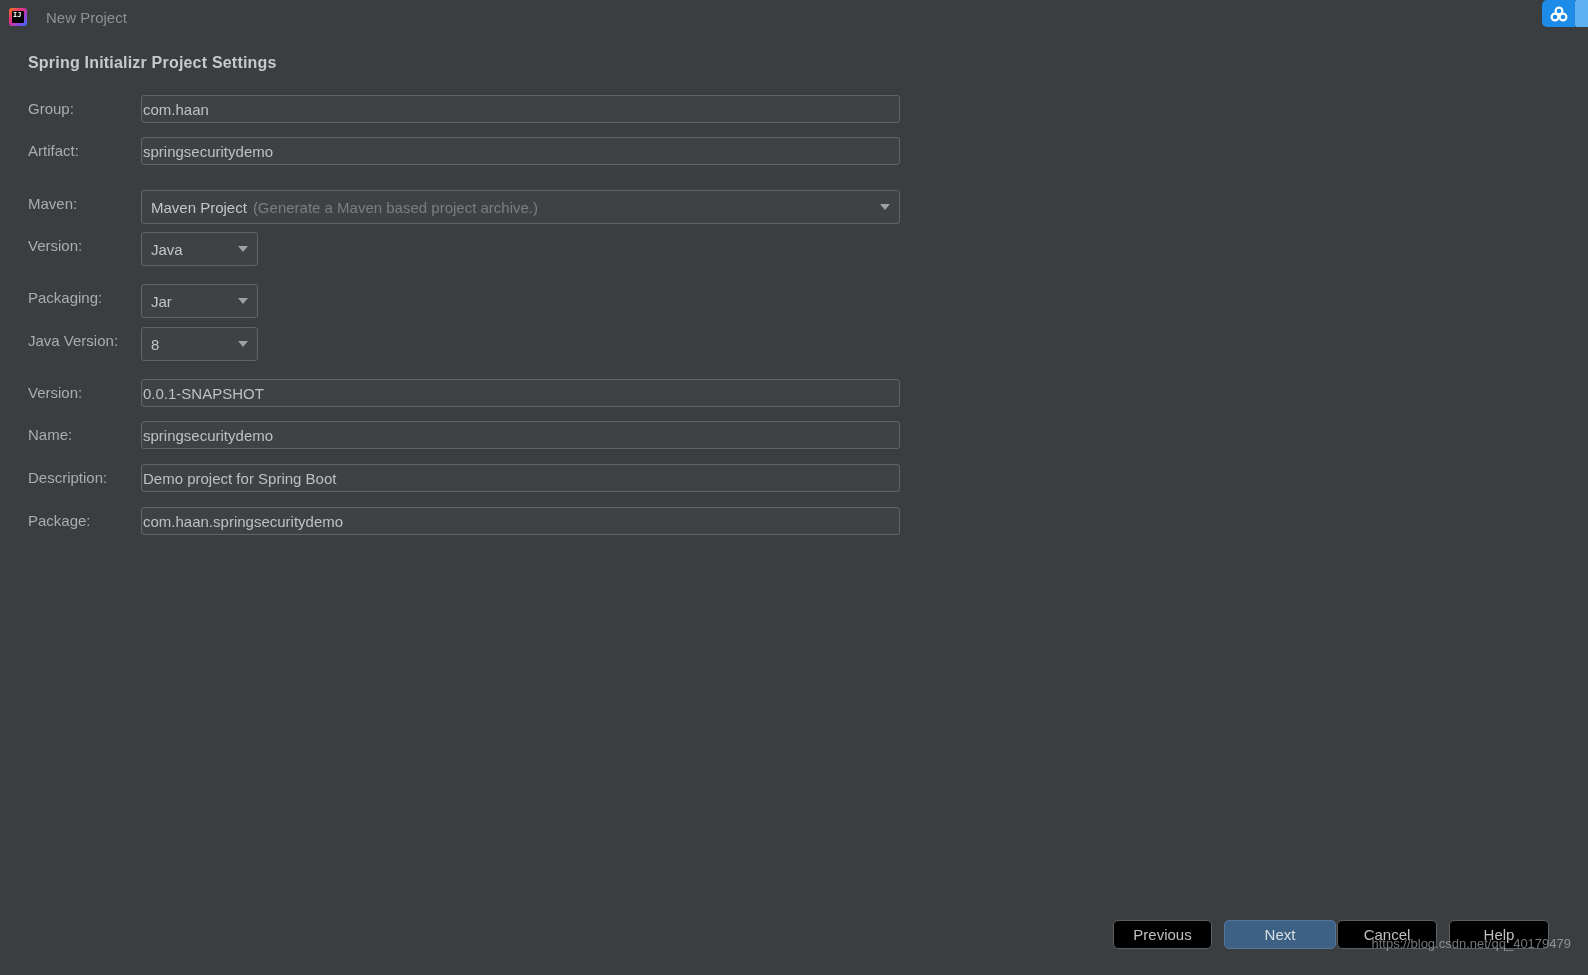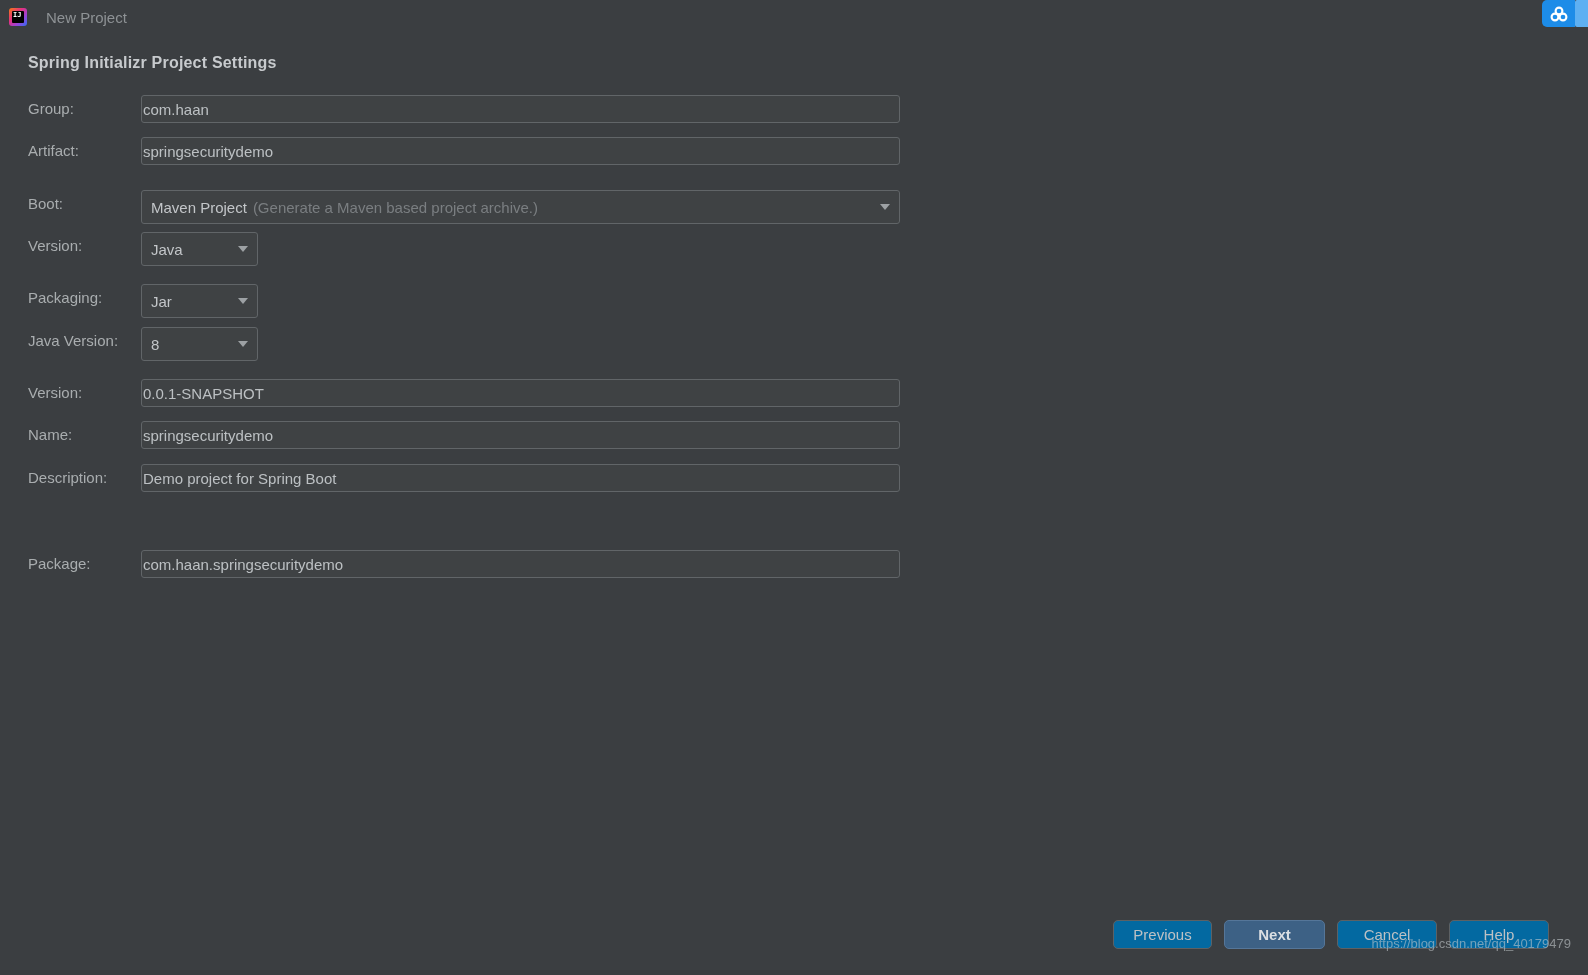--- a/index.html
+++ b/index.html
@@ -75,33 +75,33 @@
   
   #row-group        { top:95px;  }
   #row-artifact     { top:137px; }
   #row-type         { top:190px; }
   #row-language     { top:232px; }
   #row-packaging    { top:284px; }
   #row-java-version { top:327px; }
   #row-version      { top:379px; }
   #row-name         { top:421px; }
   #row-description  { top:464px; }
-  #row-package      { top:507px;margin-top:43px; }
+  #row-package      { top:507px; }
 
   
   .btn {
     position:absolute; top:920px; height:29px; border-radius:5px;
     font-size:15px; font-family:"Liberation Sans", sans-serif;
-    background:#0369a1; border:1px solid #5d6164; color:#bdc1c4;
+    background:#000000; border:1px solid #5d6164; color:#bdc1c4;
     display:flex; align-items:center; justify-content:center; cursor:default;
   }
   #btn-previous { left:1113px; width:99px;  }
   #btn-next {
-    left:1224px; width:101px;
-    background:#3d6185; border:1px solid #557699; color:#dbdfe3; font-weight:bold;
+    left:1224px; width:112px;
+    background:#3d6185; border:1px solid #557699; color:#dbdfe3; font-weight:normal;
   }
   #btn-cancel   { left:1337px; width:100px; }
   #btn-help     { left:1449px; width:100px; }
 
   
   .watermark {
     position:absolute; top:936px; right:17px;
     font-size:13px; color:rgba(198,203,207,0.58); z-index:5; pointer-events:none;margin-left:8px;
   }
 </style>
@@ -132,21 +132,21 @@
   <span class="row-label">Group:</span>
   <input class="text-field" type="text" value="com.haan" style="">
 </div>
 
 <div class="row" id="row-artifact">
   <span class="row-label">Artifact:</span>
   <input class="text-field" type="text" value="springsecuritydemo" style="">
 </div>
 
 <div class="row" id="row-type">
-  <span class="row-label">Boot:</span>
+  <span class="row-label">Maven:</span>
   <div class="combo combo-wide">
     <span class="combo-value">Maven Project</span>
     <span class="combo-hint">(Generate a Maven based project archive.)</span>
     <span class="combo-arrow"></span>
   </div>
 </div>
 
 <div class="row" id="row-language">
   <span class="row-label">Version:</span>
   <div class="combo combo-small">

